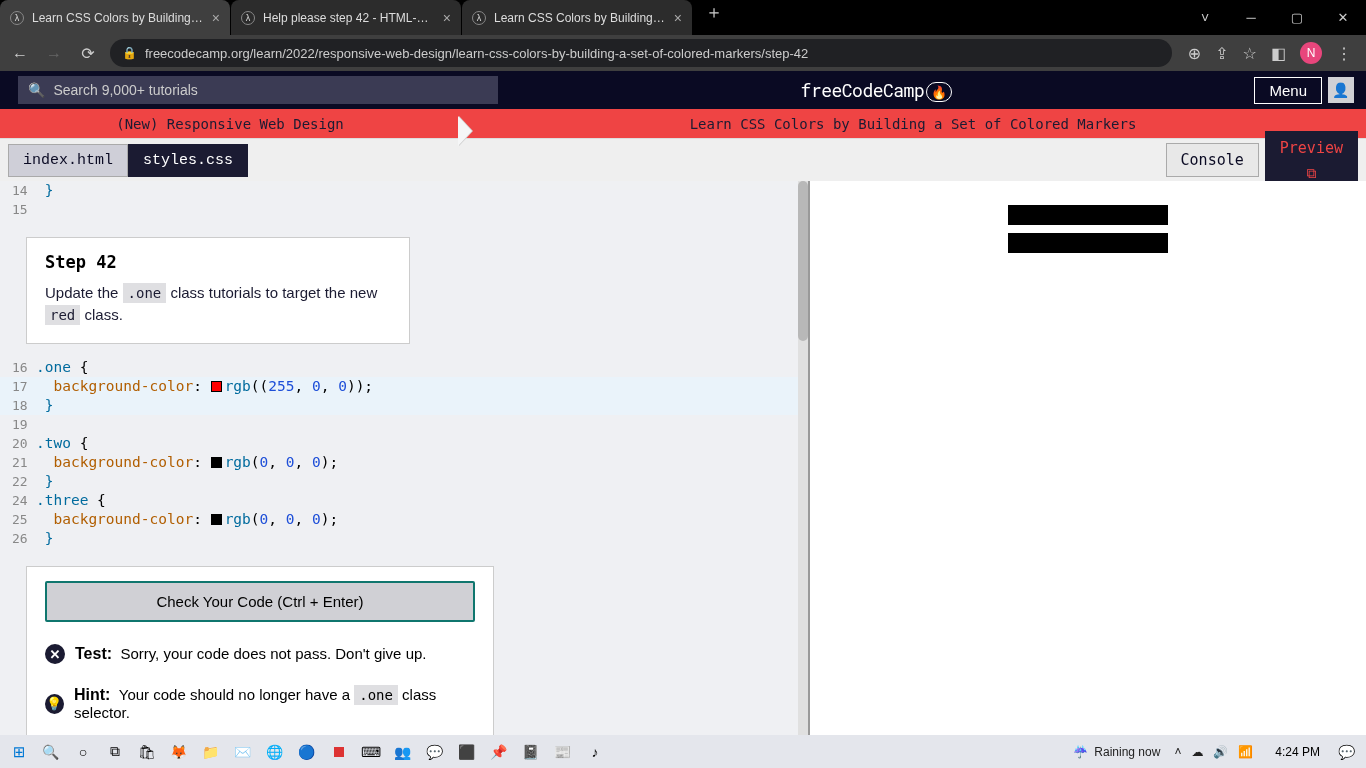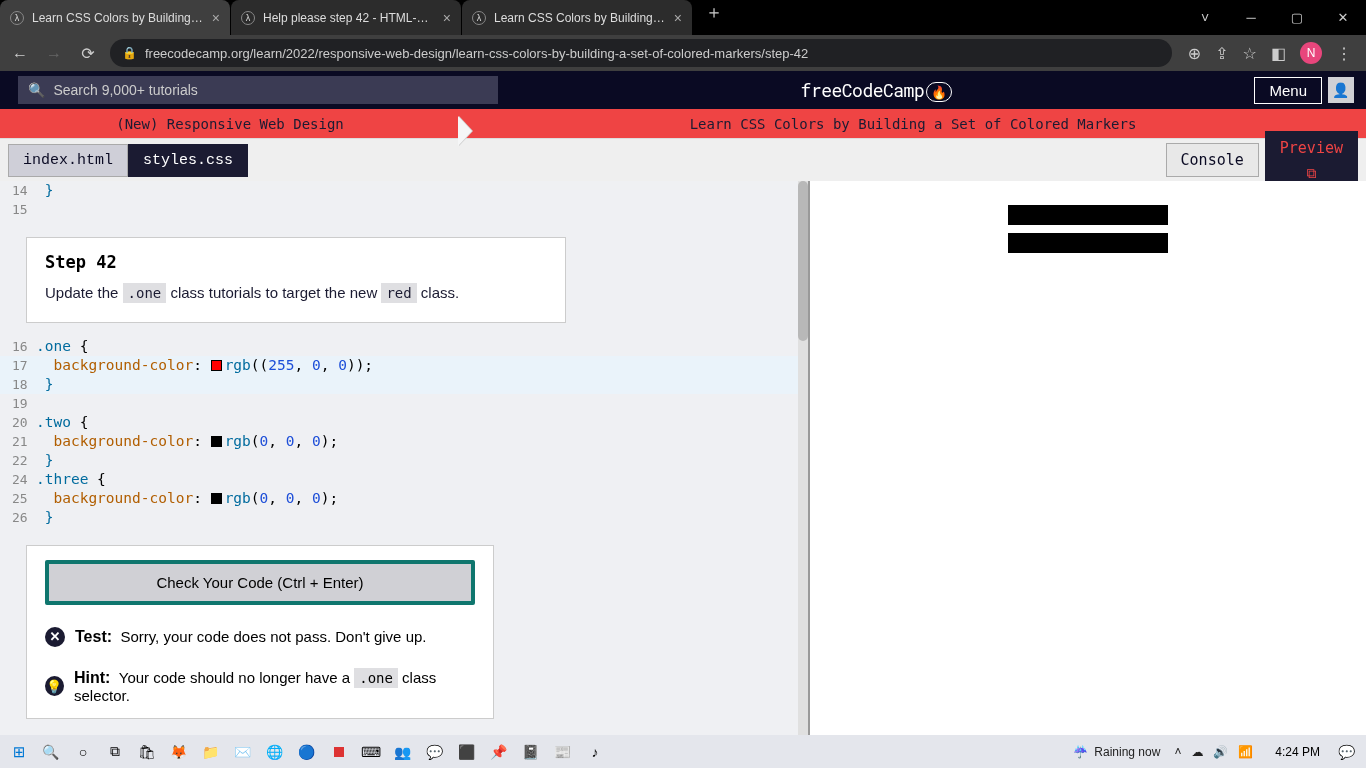--- a/index.html
+++ b/index.html
@@ -60,28 +60,28 @@
 .code-line { display: flex; }
 .gutter { width: 24px; color: #888; padding-right: 6px; user-select: none; font-size: 13px; margin-left: 12px; }
 .code { white-space: pre; }
 .sel { color: #006b9e; }
 .prop { color: #b15e00; }
 .num { color: #1d4ed8; }
 .swatch { display: inline-block; width: 11px; height: 11px; border: 1px solid #000; vertical-align: -1px; margin-right: 3px; }
 .highlight-line { background: #eaf3fa; }
 
 
-.instr-box { background: #fff; border: 1px solid #ccc; margin: 18px 0 14px 26px; width: 540px; padding: 14px 18px 18px; }
+.instr-box { background: #fff; border: 1px solid #ccc; margin: 18px 0 14px 26px; width: 384px; padding: 14px 18px 18px; }
 .instr-box h3 { font-family: "Hack",monospace; font-size: 17px; margin-bottom: 10px; font-weight: 700; }
 .instr-box p { font-size: 15px; color: #1b1b32; line-height: 1.4; }
 .instr-box code { background: #dfdfe2; padding: 2px 5px; font-family: monospace; font-size: 14px; }
 
 
 .result-box { background: #fff; border: 1px solid #ccc; margin: 18px 0 0 26px; width: 468px; padding: 14px 18px; }
-.check-btn { width: 100%; background: #d0d0d5; border: 4px solid #0f766e; padding: 10px; font-size: 15px; cursor: pointer; border-radius: 2px; }
+.check-btn { width: 100%; background: #d0d0d5; border: 2px solid #0f766e; padding: 10px; font-size: 15px; cursor: pointer; border-radius: 2px; }
 .result-line { display: flex; align-items: center; gap: 10px; margin-top: 22px; font-size: 15px; }
 .result-line b { font-weight: 700; font-size: 16px; }
 .result-line code { background: #dfdfe2; padding: 2px 5px; font-family: monospace; font-size: 14px; }
 .fail-icon { width: 20px; height: 20px; border-radius: 50%; background: #1b1b32; color: #fff; display: flex; align-items: center; justify-content: center; font-size: 13px; font-weight: bold; }
 .hint-icon { width: 20px; height: 20px; border-radius: 50%; background: #1b1b32; color: #fff; display: flex; align-items: center; justify-content: center; font-size: 13px; }
 
 
 .preview-content { padding: 16px; text-align: center; }
 .preview-content h1 { font-family: "Times New Roman", serif; font-size: 28px; font-weight: 700; margin-bottom: 70px; }
 .marker { width: 160px; height: 20px; margin: 8px auto; }

